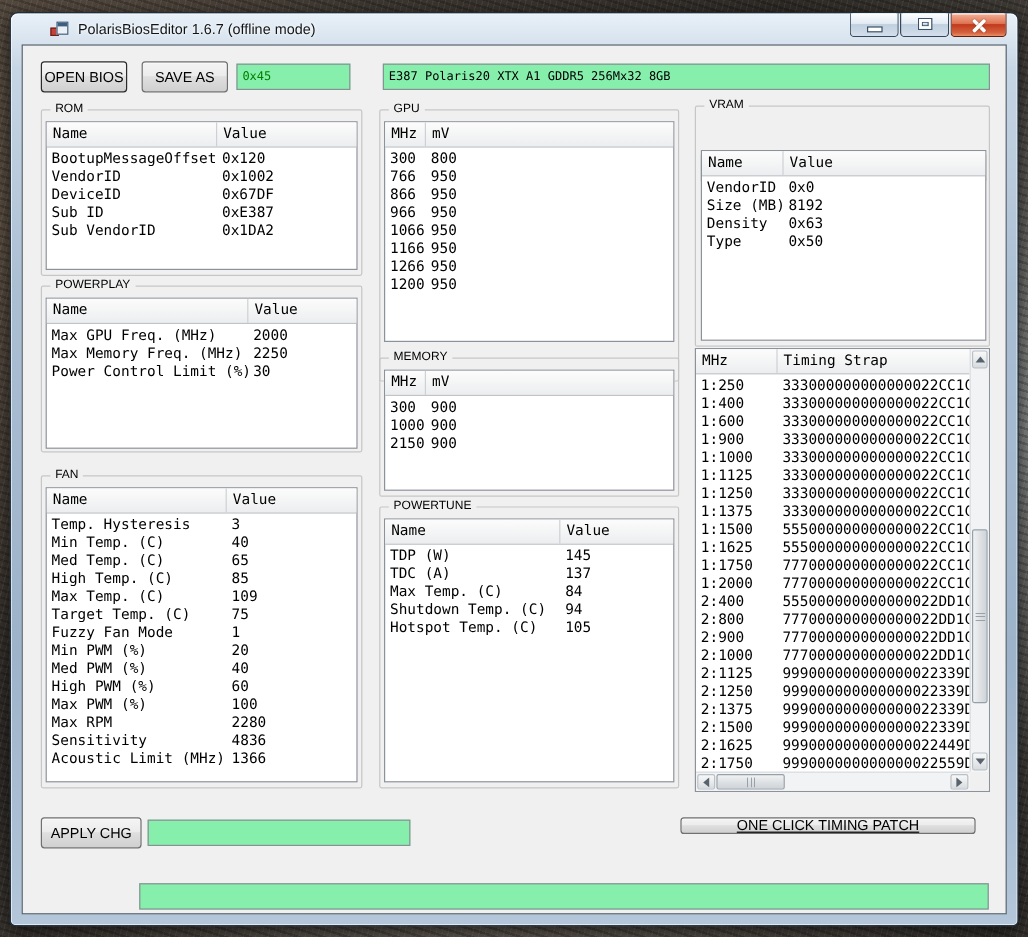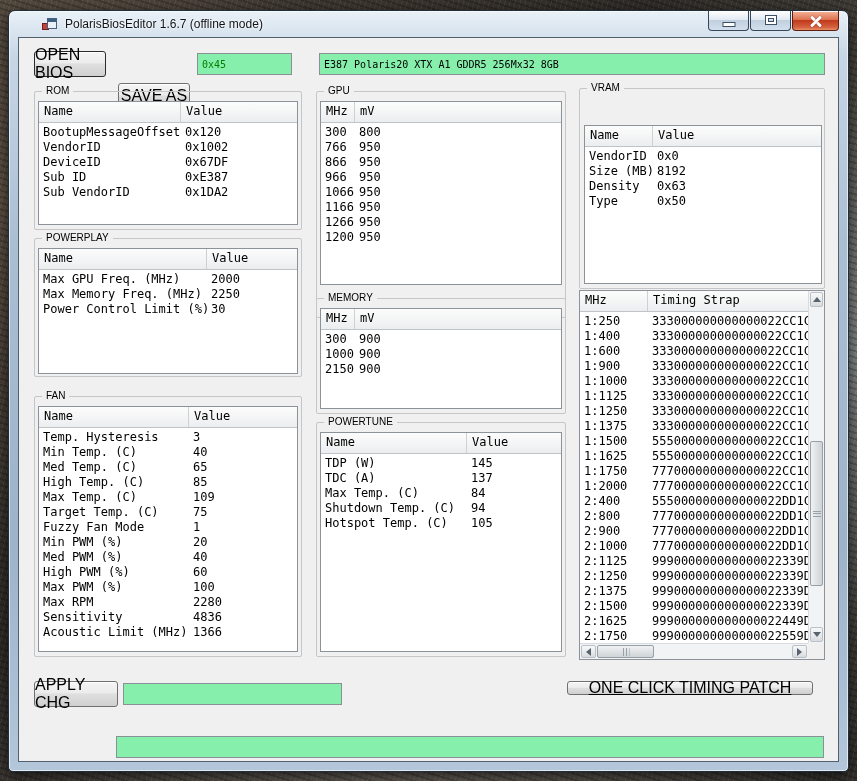--- a/index.html
+++ b/index.html
@@ -49,21 +49,21 @@
       box-shadow:0 0 1px #6B2413;}
   .glyph-close i:first-child{transform:rotate(45deg);}
   .glyph-close i:last-child{transform:rotate(-45deg);}
 
   
   .client{position:absolute;left:9px;top:26px;right:9px;bottom:9px;background:#F0F0F0;
       border:1px solid #52616D;box-sizing:content-box;}
 
   
   .btn{position:absolute;display:flex;align-items:center;justify-content:center;
-      font-size:16px;color:#000;cursor:default;box-sizing:border-box;
+      font-size:12px;color:#000;cursor:default;box-sizing:border-box;
       background:linear-gradient(180deg,#F4F4F4,#ECECEC 45%,#DFDFDF 50%,#D0D0D0);
       border:1px solid #707070;border-radius:3px;box-shadow:inset 0 1px 0 rgba(255,255,255,.85);}
   .btn.focused{border-color:#2B2B2B;}
 
   
   .field{position:absolute;background:#86efac;border:1px solid #8A9097;box-sizing:border-box;
       font-family:"DejaVu Sans Mono", monospace;font-size:10px;padding:0 4px;outline:none;}
   #fld-offset{color:#007F00;}
 
   
@@ -119,21 +119,21 @@
       transform:translate(-50%,-50%);
       background:repeating-linear-gradient(180deg,#97A1AA 0 1px,rgba(0,0,0,0) 1px 3px);}
   .hthumb{position:absolute;top:1px;bottom:1px;left:17px;width:57px;border:1px solid #95A0A9;
       border-radius:2px;background:linear-gradient(180deg,#F0F1F2,#DCDFE2 60%,#CFD4D8);box-sizing:border-box;}
   .hthumb::after{content:"";position:absolute;left:50%;top:50%;width:7px;height:8px;
       transform:translate(-50%,-50%);
       background:repeating-linear-gradient(90deg,#97A1AA 0 1px,rgba(0,0,0,0) 1px 3px);}
 
   
   #btn-open{left:15px;top:13px;width:72px;height:26px;}
-  #btn-save{left:99px;top:13px;width:72px;height:26px;margin-top:32px;}
+  #btn-save{left:99px;top:13px;width:72px;height:26px;}
   #fld-offset{left:178px;top:15px;width:95px;height:22px;}
   #fld-bios{left:300px;top:15px;width:506px;height:22px;}
 
   #grp-rom{left:15px;top:53px;width:268px;height:139px;}
   #grp-rom .lv{left:3px;top:9px;width:260px;height:124px;--c1:142px;}
   #grp-powerplay{left:15px;top:200px;width:268px;height:139px;}
   #grp-powerplay .lv{left:3px;top:9px;width:260px;height:126px;--c1:168px;}
   #grp-fan{left:15px;top:358px;width:268px;height:261px;}
   #grp-fan .lv{left:3px;top:9px;width:260px;height:246px;--c1:150px;}
 

